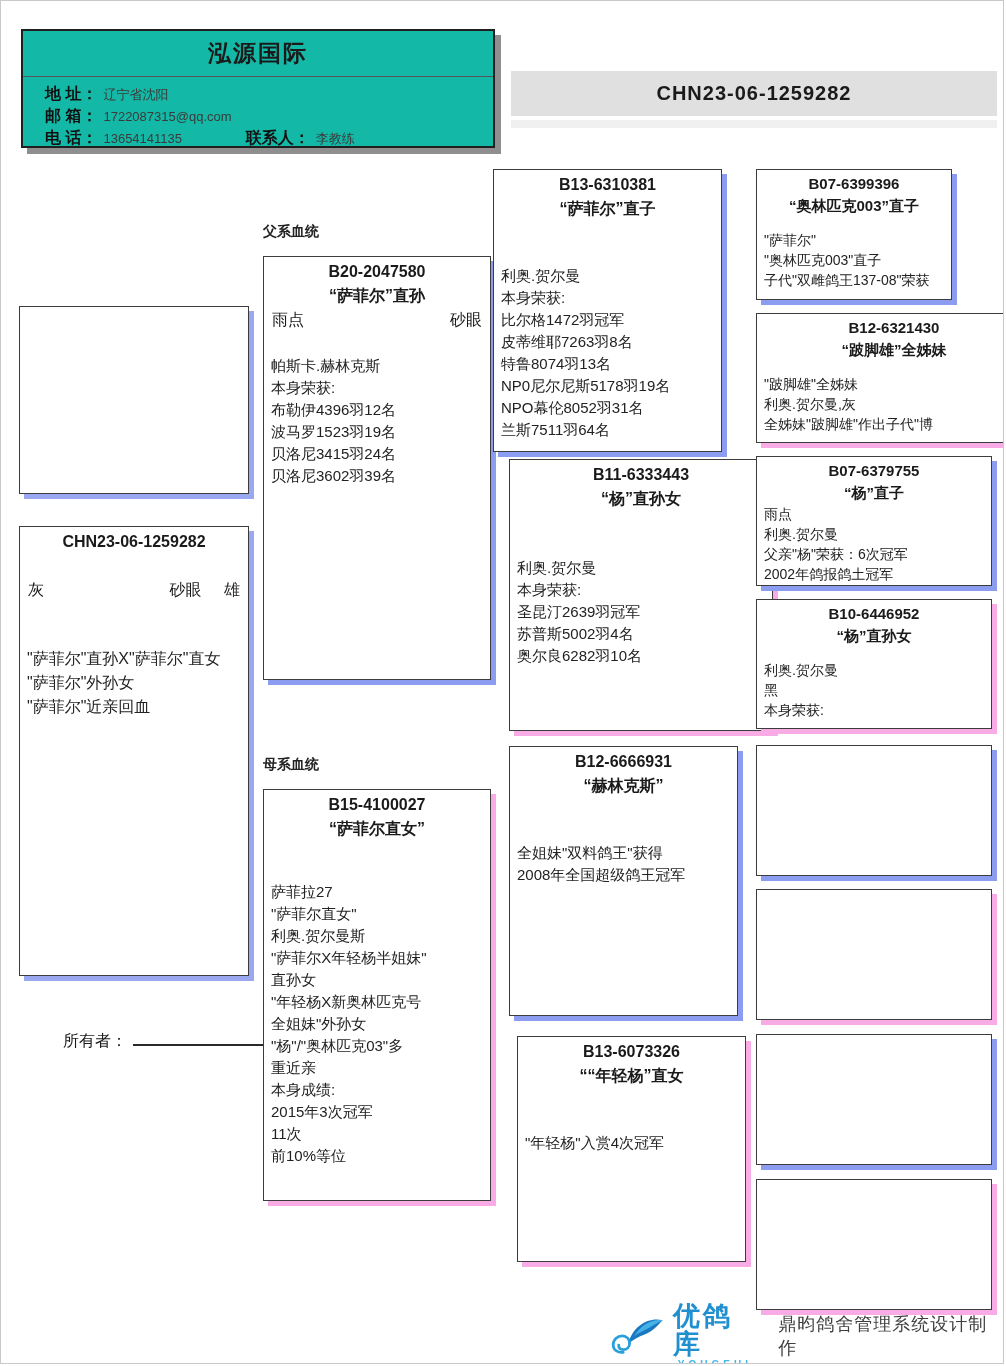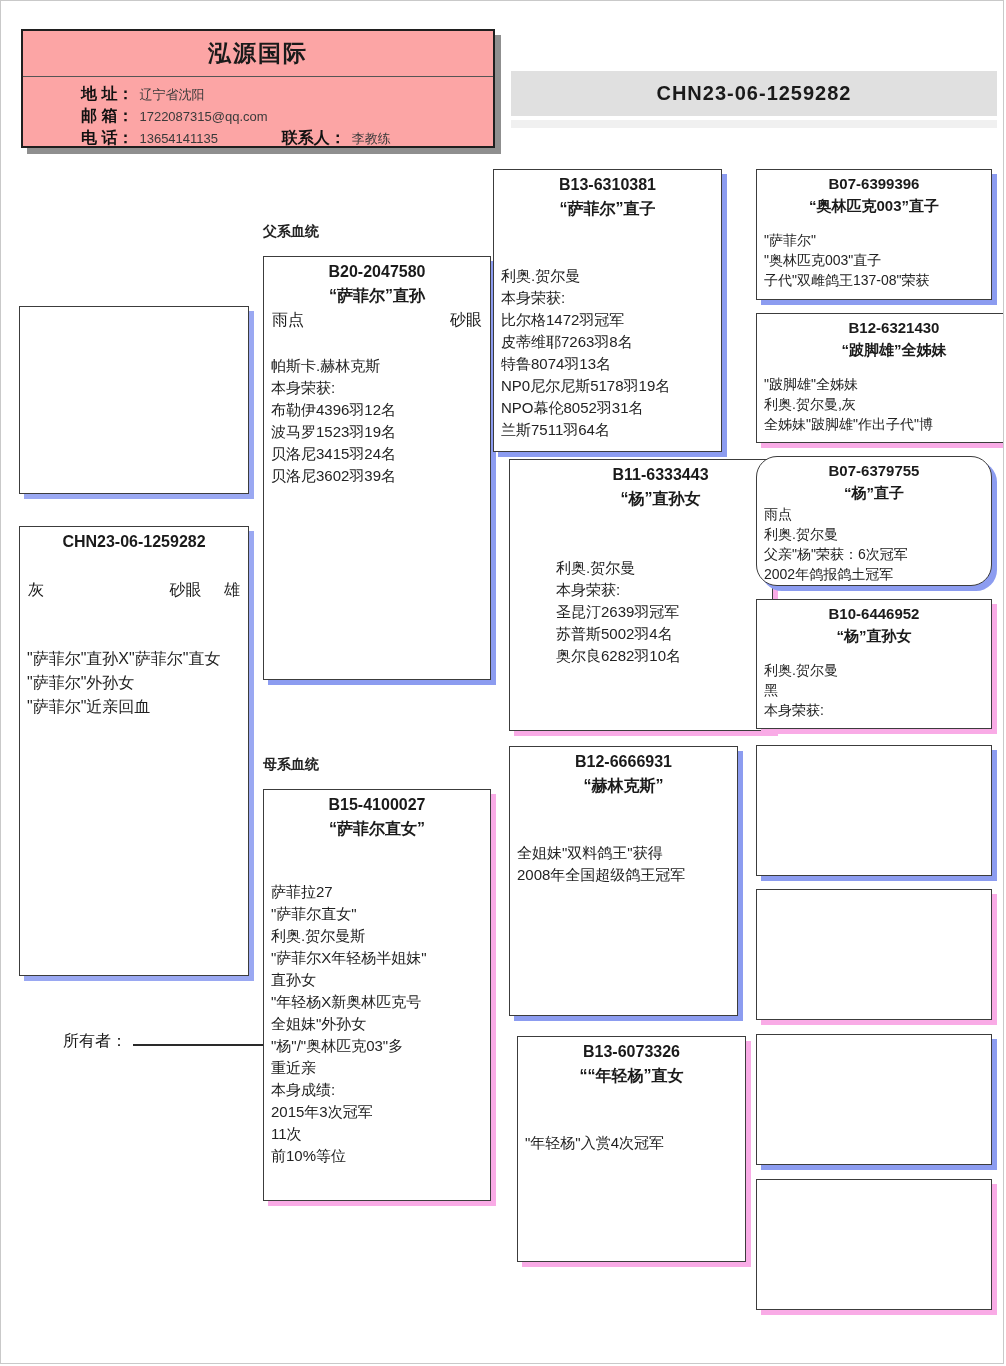--- a/index.html
+++ b/index.html
@@ -3,26 +3,26 @@
 <meta charset="utf-8">
 <style>
   * { margin:0; padding:0; box-sizing:border-box; }
   html,body { background:#fff; }
   body { font-family:"Liberation Sans","DejaVu Sans",sans-serif; color:#1a1a1a; }
   .page { position:relative; width:1004px; height:1364px; background:#fff;
           border:1px solid #c9c9c9; overflow:hidden; }
 
   
   .header-box { position:absolute; left:20px; top:28px; width:474px; height:119px;
-                background:#fca5a5; border:2px solid #1f1f1f; box-shadow:6px 6px 0 #8f8f8f; }
+                background:#14b8a6; border:2px solid #1f1f1f; box-shadow:6px 6px 0 #8f8f8f; }
   .header-title { text-align:center; font-size:23px; font-weight:bold; letter-spacing:2px;
                   padding-top:7px; }
   .header-rule { border-top:1px solid #555; margin:7px 0 6px 0; }
   .hrow { padding-left:22px; line-height:21px; font-size:13px; color:#3a3a3a; }
-  .hlabel { font-weight:bold; font-size:16px; color:#111; margin-right:6px;margin-left:36px; }
+  .hlabel { font-weight:bold; font-size:16px; color:#111; margin-right:6px; }
   .hlabel2 { font-weight:bold; font-size:16px; color:#111; margin:0 6px 0 60px; }
 
   
   .banner { position:absolute; left:510px; top:70px; width:486px; height:45px;
             background:#e0e0e0; text-align:center; font-weight:bold; font-size:20px;
             line-height:45px; letter-spacing:1px; }
   .banner-sub { position:absolute; left:510px; top:119px; width:486px; height:8px;
                 background:#f0f0f0; }
 
   
@@ -136,21 +136,21 @@
     <div class="lines" style="margin-top:44px;">利奥.贺尔曼
 本身荣获:
 比尔格1472羽冠军
 皮蒂维耶7263羽8名
 特鲁8074羽13名
 NP0尼尔尼斯5178羽19名
 NPO幕伦8052羽31名
 兰斯7511羽64名</div>
   </div>
 
-  <div class="pbox shadow-pink" style="left:508px;top:458px;width:264px;height:272px;padding-left:39px;">
+  <div class="pbox shadow-pink" style="left:508px;top:458px;width:264px;height:272px;">
     <div class="ptitle">B11-6333443</div>
     <div class="ptitle" style="padding-top:0;">“杨”直孙女</div>
     <div class="lines" style="margin-top:46px;">利奥.贺尔曼
 本身荣获:
 圣昆汀2639羽冠军
 苏普斯5002羽4名
 奥尔良6282羽10名</div>
   </div>
 
   <div class="pbox shadow-blue" style="left:508px;top:745px;width:229px;height:270px;">
@@ -159,37 +159,37 @@
     <div class="lines" style="margin-top:44px;">全姐妹"双料鸽王"获得
 2008年全国超级鸽王冠军</div>
   </div>
 
   <div class="pbox shadow-pink" style="left:516px;top:1035px;width:229px;height:226px;">
     <div class="ptitle">B13-6073326</div>
     <div class="ptitle" style="padding-top:0;">““年轻杨”直女</div>
     <div class="lines" style="margin-top:44px;">"年轻杨"入赏4次冠军</div>
   </div>
 
-  <div class="pbox shadow-blue" style="left:755px;top:168px;width:236px;height:131px;">
+  <div class="pbox shadow-blue" style="left:755px;top:168px;width:196px;height:131px;">
     <div class="ptitle small">B07-6399396</div>
     <div class="ptitle small" style="padding-top:0;">“奥林匹克003”直子</div>
     <div class="lines compact" style="margin-top:13px;">"萨菲尔"
 "奥林匹克003"直子
 子代"双雌鸽王137-08"荣获</div>
   </div>
 
   <div class="pbox shadow-pink" style="left:755px;top:312px;width:276px;height:130px;">
     <div class="ptitle small">B12-6321430</div>
     <div class="ptitle small" style="padding-top:0;">“跛脚雄”全姊妹</div>
     <div class="lines compact" style="margin-top:13px;">"跛脚雄"全姊妹
 利奥.贺尔曼,灰
 全姊妹"跛脚雄"作出子代"博</div>
   </div>
 
-  <div class="pbox shadow-blue" style="left:755px;top:455px;width:236px;height:130px;border-radius:21px;">
+  <div class="pbox shadow-blue" style="left:755px;top:455px;width:236px;height:130px;">
     <div class="ptitle small">B07-6379755</div>
     <div class="ptitle small" style="padding-top:0;">“杨”直子</div>
     <div class="lines compact">雨点
 利奥.贺尔曼
 父亲"杨"荣获：6次冠军
 2002年鸽报鸽土冠军</div>
   </div>
 
   <div class="pbox shadow-pink" style="left:755px;top:598px;width:236px;height:130px;">
     <div class="ptitle small">B10-6446952</div>
@@ -197,14 +197,28 @@
     <div class="lines compact" style="margin-top:13px;">利奥.贺尔曼
 黑
 本身荣获:</div>
   </div>
 
   <div class="pbox shadow-blue" style="left:755px;top:744px;width:236px;height:131px;"></div>
   <div class="pbox shadow-pink" style="left:755px;top:888px;width:236px;height:131px;"></div>
   <div class="pbox shadow-blue" style="left:755px;top:1033px;width:236px;height:131px;"></div>
   <div class="pbox shadow-pink" style="left:755px;top:1178px;width:236px;height:131px;"></div>
 
+  <div class="footer">
+    <span>
+      <svg width="56" height="44" viewBox="0 0 60 48">
+        <path d="M20 36 C25 14 44 5 58 9 C51 16 48 21 37 25 C29 28 23 32 20 36 Z" fill="#1b78c0"></path>
+        <path d="M26 28 C34 13 48 7 58 9 C50 13 44 17 36 21 C31 23 28 25 26 28 Z" fill="#45b1e6"></path>
+        <path d="M15 44 c-6 1 -11 -3 -11 -8 0 -6 5 -10 10 -10 5 0 8 4 8 8 0 4 -3 7 -7 7 -3 0 -5 -2 -5 -5" fill="none" stroke="#2aa0da" stroke-width="3" stroke-linecap="round"></path>
+      </svg>
+    </span>
+    <span class="brand-block">
+      <span class="brand-cn">优鸽库</span>
+      <span class="brand-en">YOUGEHL</span>
+    </span>
+    <span class="tagline">鼎昀鸽舍管理系统设计制作</span>
+  </div>
 
 </div>
 
 </body></html>

